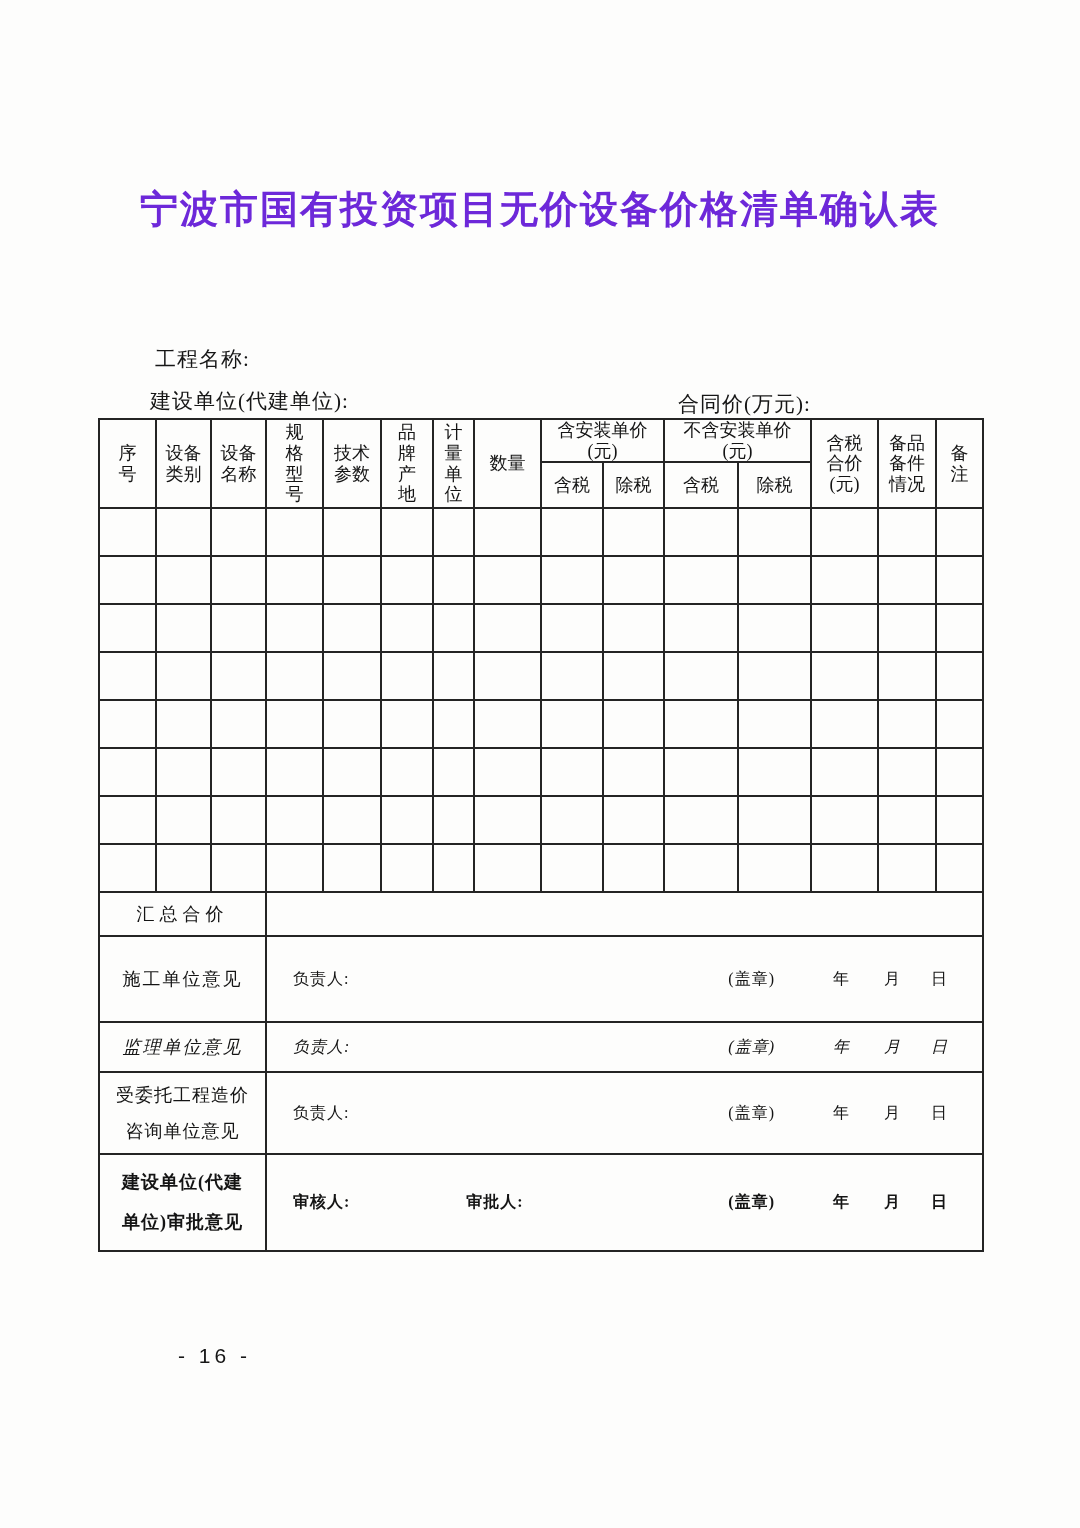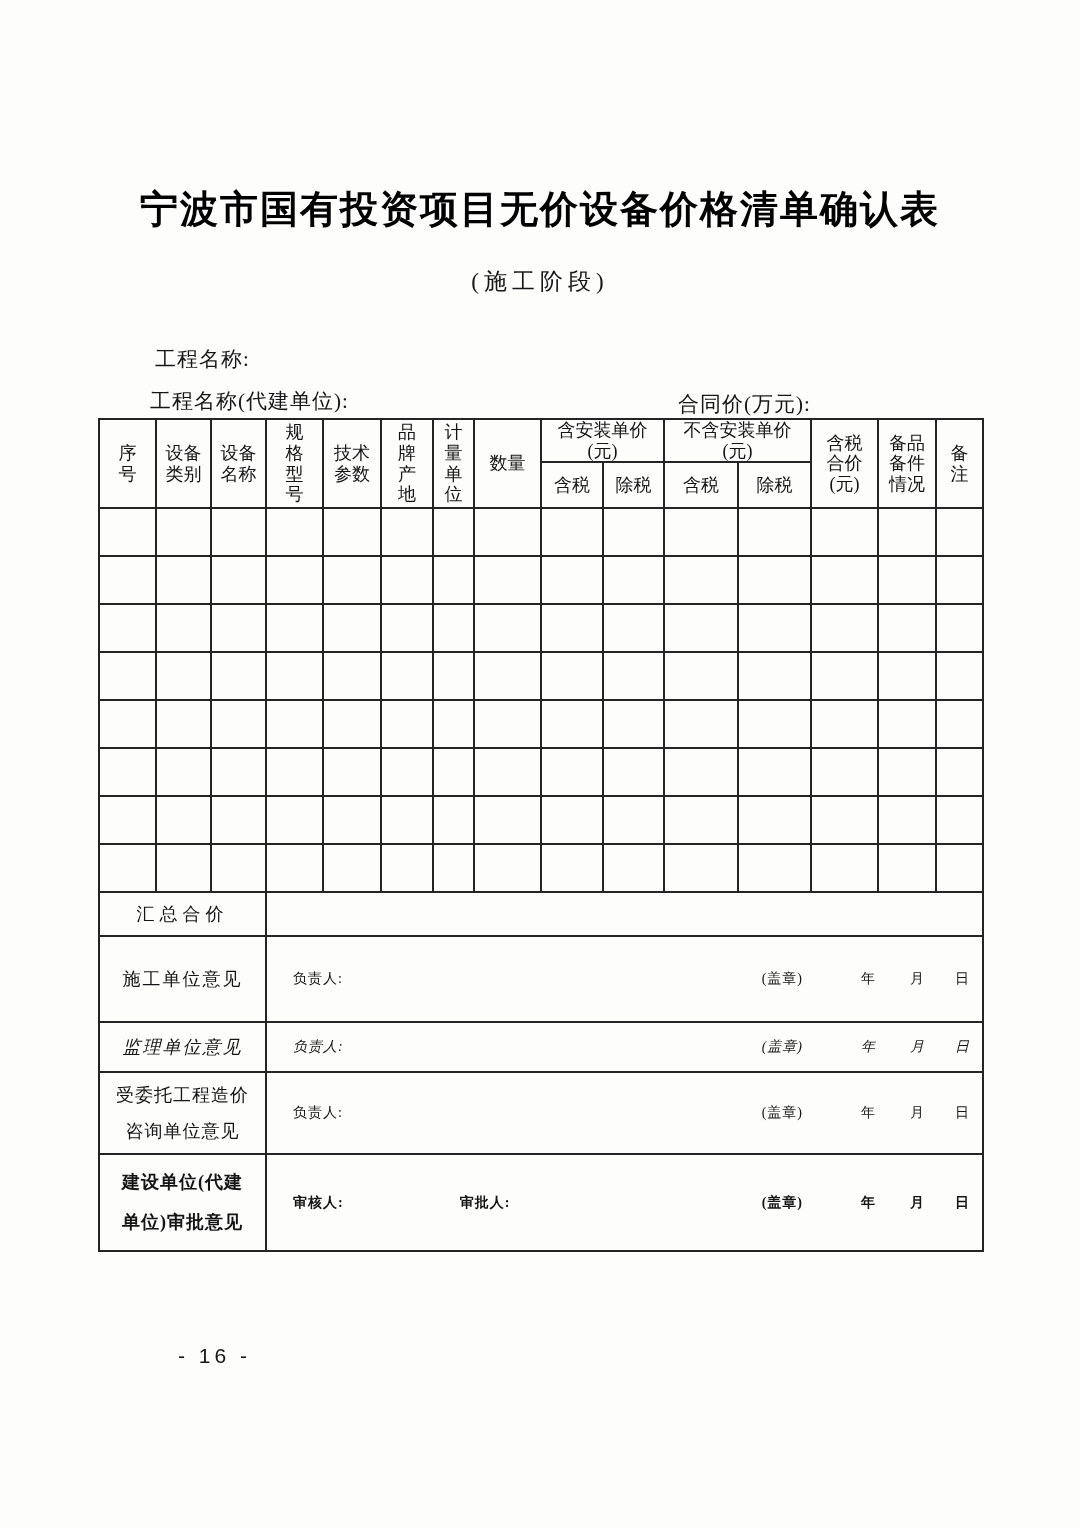--- a/index.html
+++ b/index.html
@@ -9,21 +9,21 @@
     background:#fdfdfc;
     margin:0 auto;
     font-family:"Liberation Serif","DejaVu Serif",serif;
     color:#161616;
     overflow:hidden;
   }
   .title{
     position:absolute;top:184px;left:0;width:100%;
     margin:0;text-align:center;
     font-family:"Liberation Sans","DejaVu Sans",sans-serif;
-    font-size:38px;font-weight:bold;letter-spacing:2px;color:#000000;
+    font-size:38px;font-weight:bold;letter-spacing:2px;color:#6d28d9;
   }
   .subtitle{
     position:absolute;top:266px;left:0;width:100%;
     text-align:center;font-size:23px;letter-spacing:5px;
   }
   .meta{position:absolute;font-size:21px;letter-spacing:1px;}
   .meta.project{left:155px;top:345px;}
   .meta.builder{left:150px;top:387px;}
   .meta.contract{left:678px;top:390px;}
 
@@ -48,22 +48,22 @@
   tr.sec0 td{height:84px;margin-left:23px;}
   tr.sec1 td{height:48px;font-style:italic;}
   tr.sec2 td{height:80px;}
   tr.sec3 td{height:95px;font-weight:bold;}
   .sec2 .label{line-height:2.0;letter-spacing:1px;}
   .sec3 .label{line-height:2.2;letter-spacing:1px;}
   td.content{vertical-align:bottom;padding-bottom:9px;}
   tr.sec1 td.content{vertical-align:middle;padding-bottom:0;}
   .sigline{
     display:flex;align-items:flex-end;
-    font-size:14px;letter-spacing:1px;
-    padding:0 12px 0 26px;
+    font-size:16px;letter-spacing:1px;
+    padding:0 34px 0 26px;
   }
   .spacer{flex:1;}
   .gap-approver{margin-left:116px;}
   .yr{margin-left:58px;}
   .mo{margin-left:34px;}
   .dy{margin-left:30px;}
 
   .footnote{
     position:absolute;left:155px;top:1258px;
     font-size:21px;letter-spacing:2px;
@@ -73,24 +73,23 @@
     font-family:Liberation Sans, sans-serif;
     font-size:21px;letter-spacing:4px;
   }
 </style>
 </head>
 <body>
 
 <div class="page">
 
   <h1 class="title">宁波市国有投资项目无价设备价格清单确认表</h1>
-  <div class="subtitle">(施工阶段)</div>
 
   <div class="meta project">工程名称:</div>
-  <div class="meta builder">工程名称(代建单位):</div>
+  <div class="meta builder">建设单位(代建单位):</div>
   <div class="meta contract">合同价(万元):</div>
 
   <table class="form">
     <colgroup>
       <col style="width:57px">
         <col style="width:55px">
         <col style="width:55px">
       <col style="width:57px">
         <col style="width:58px">
         <col style="width:52px">

